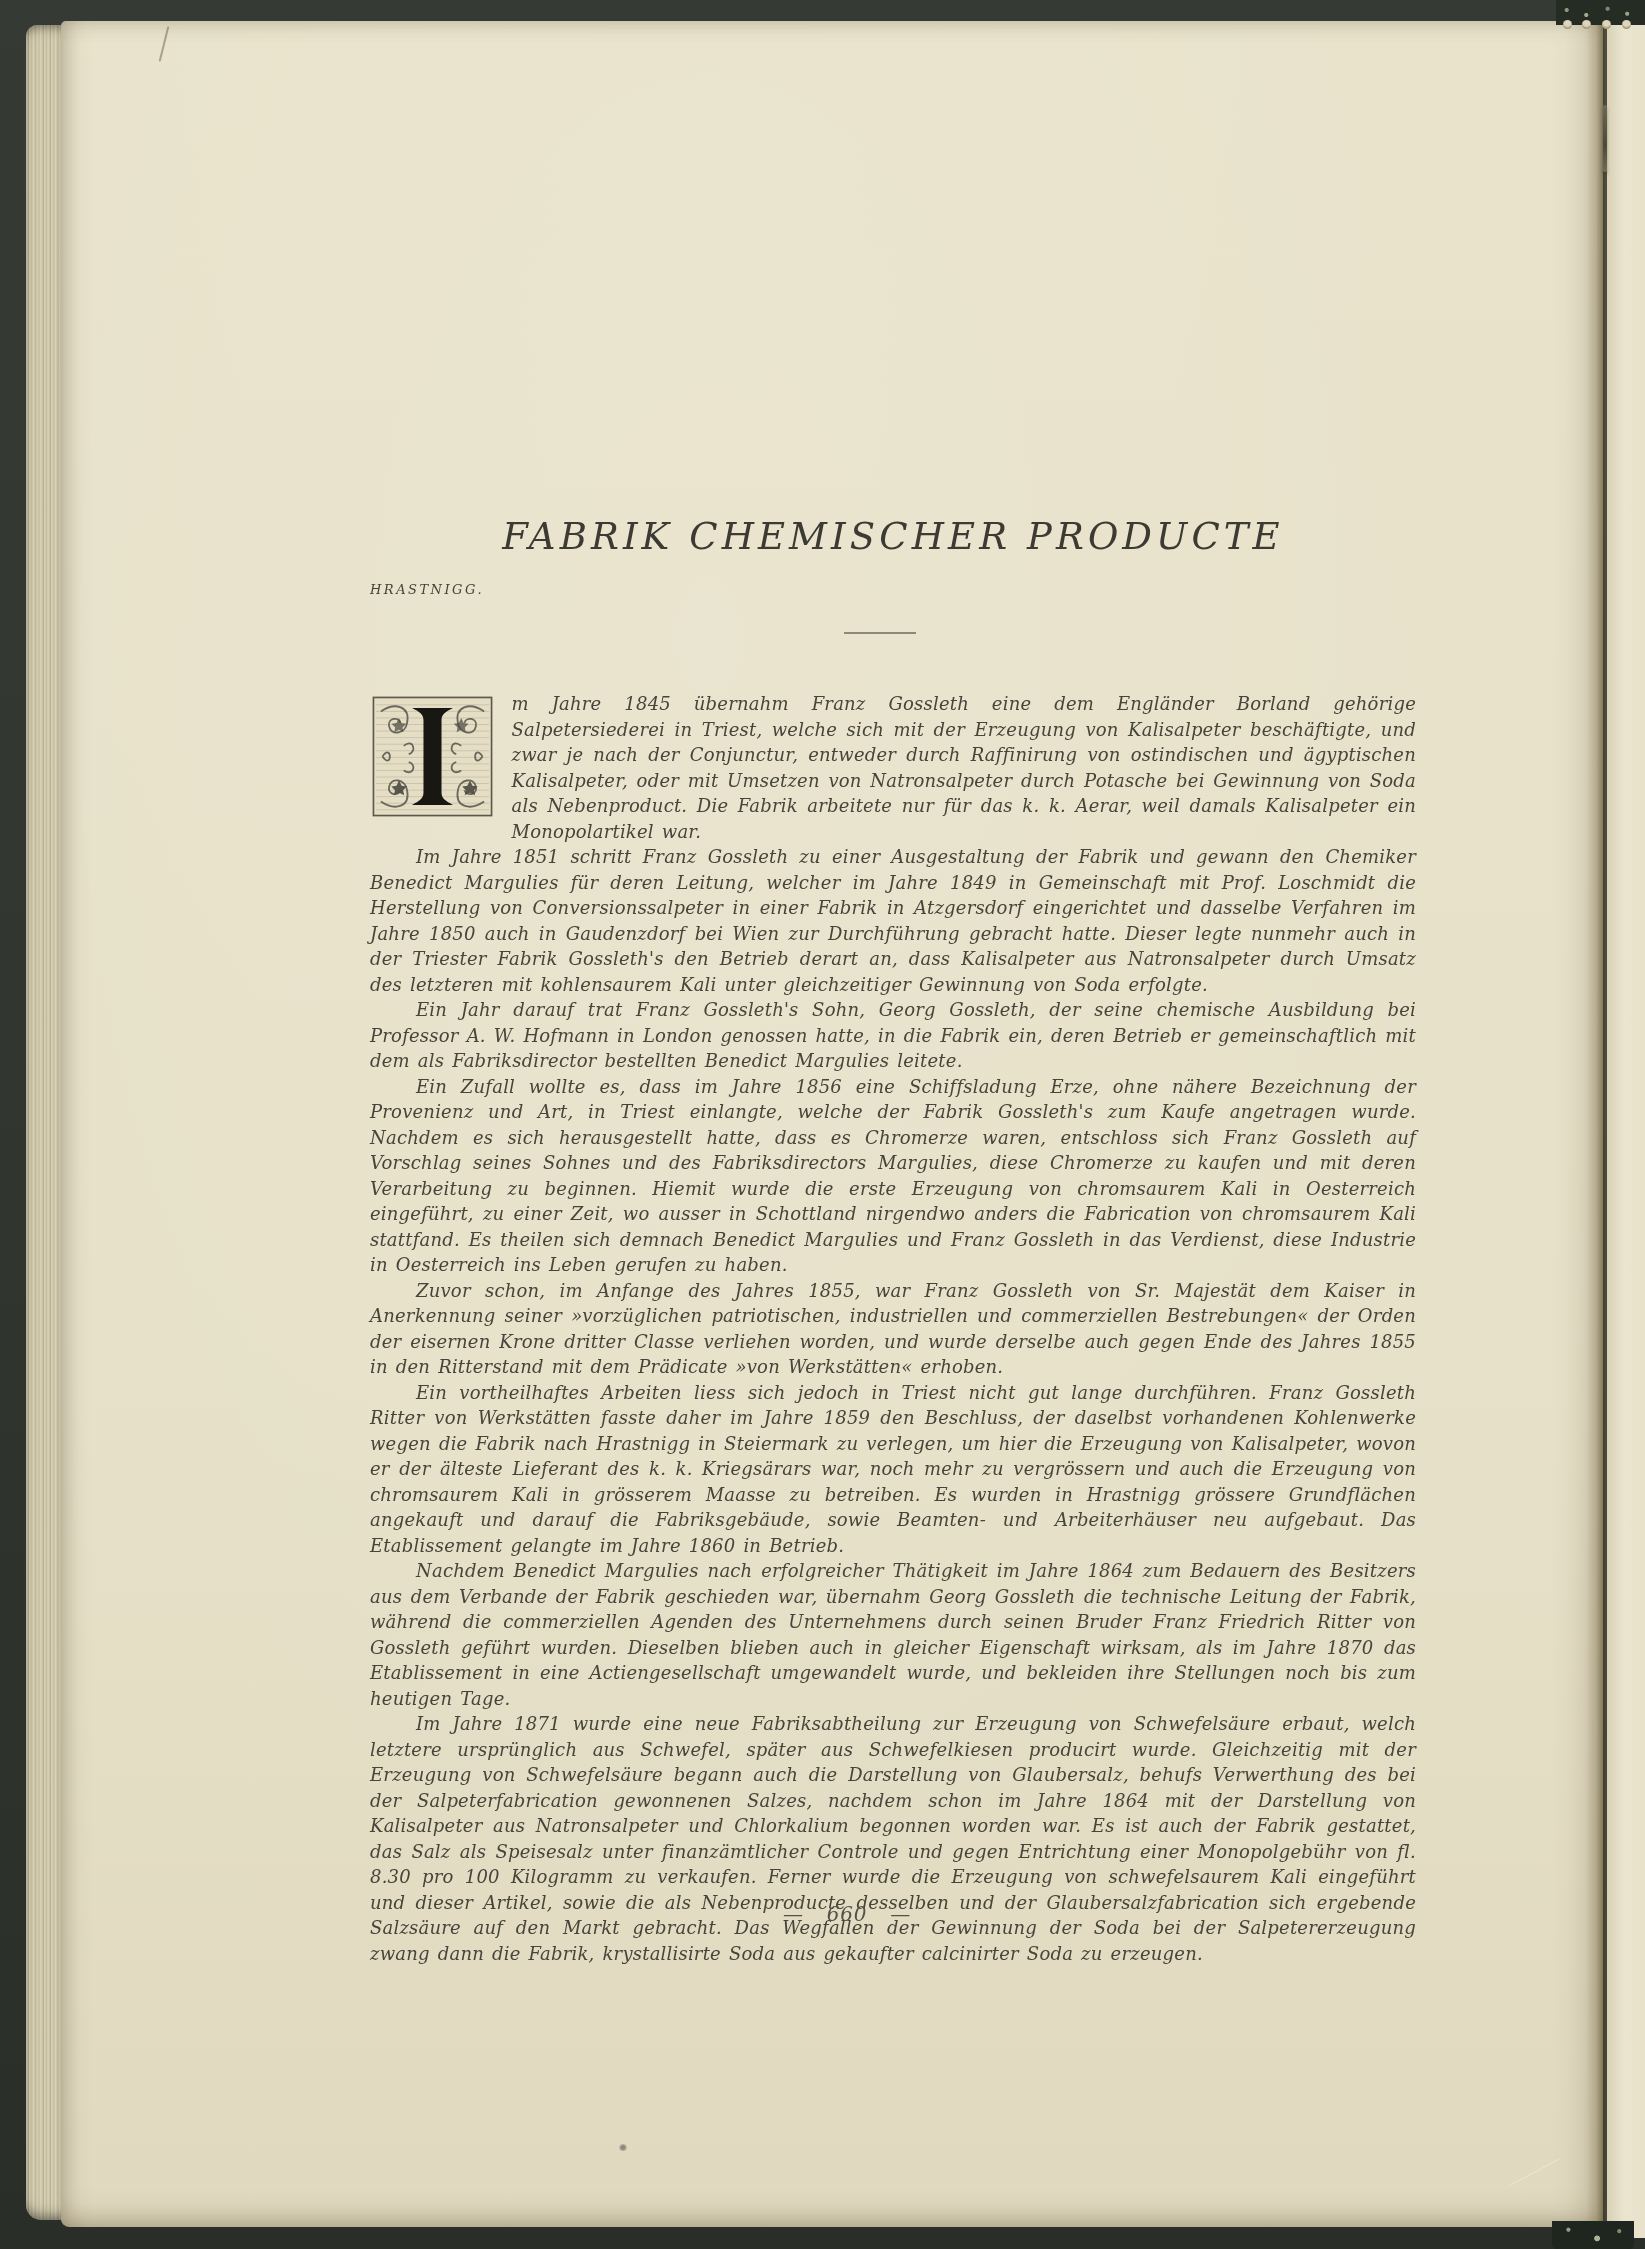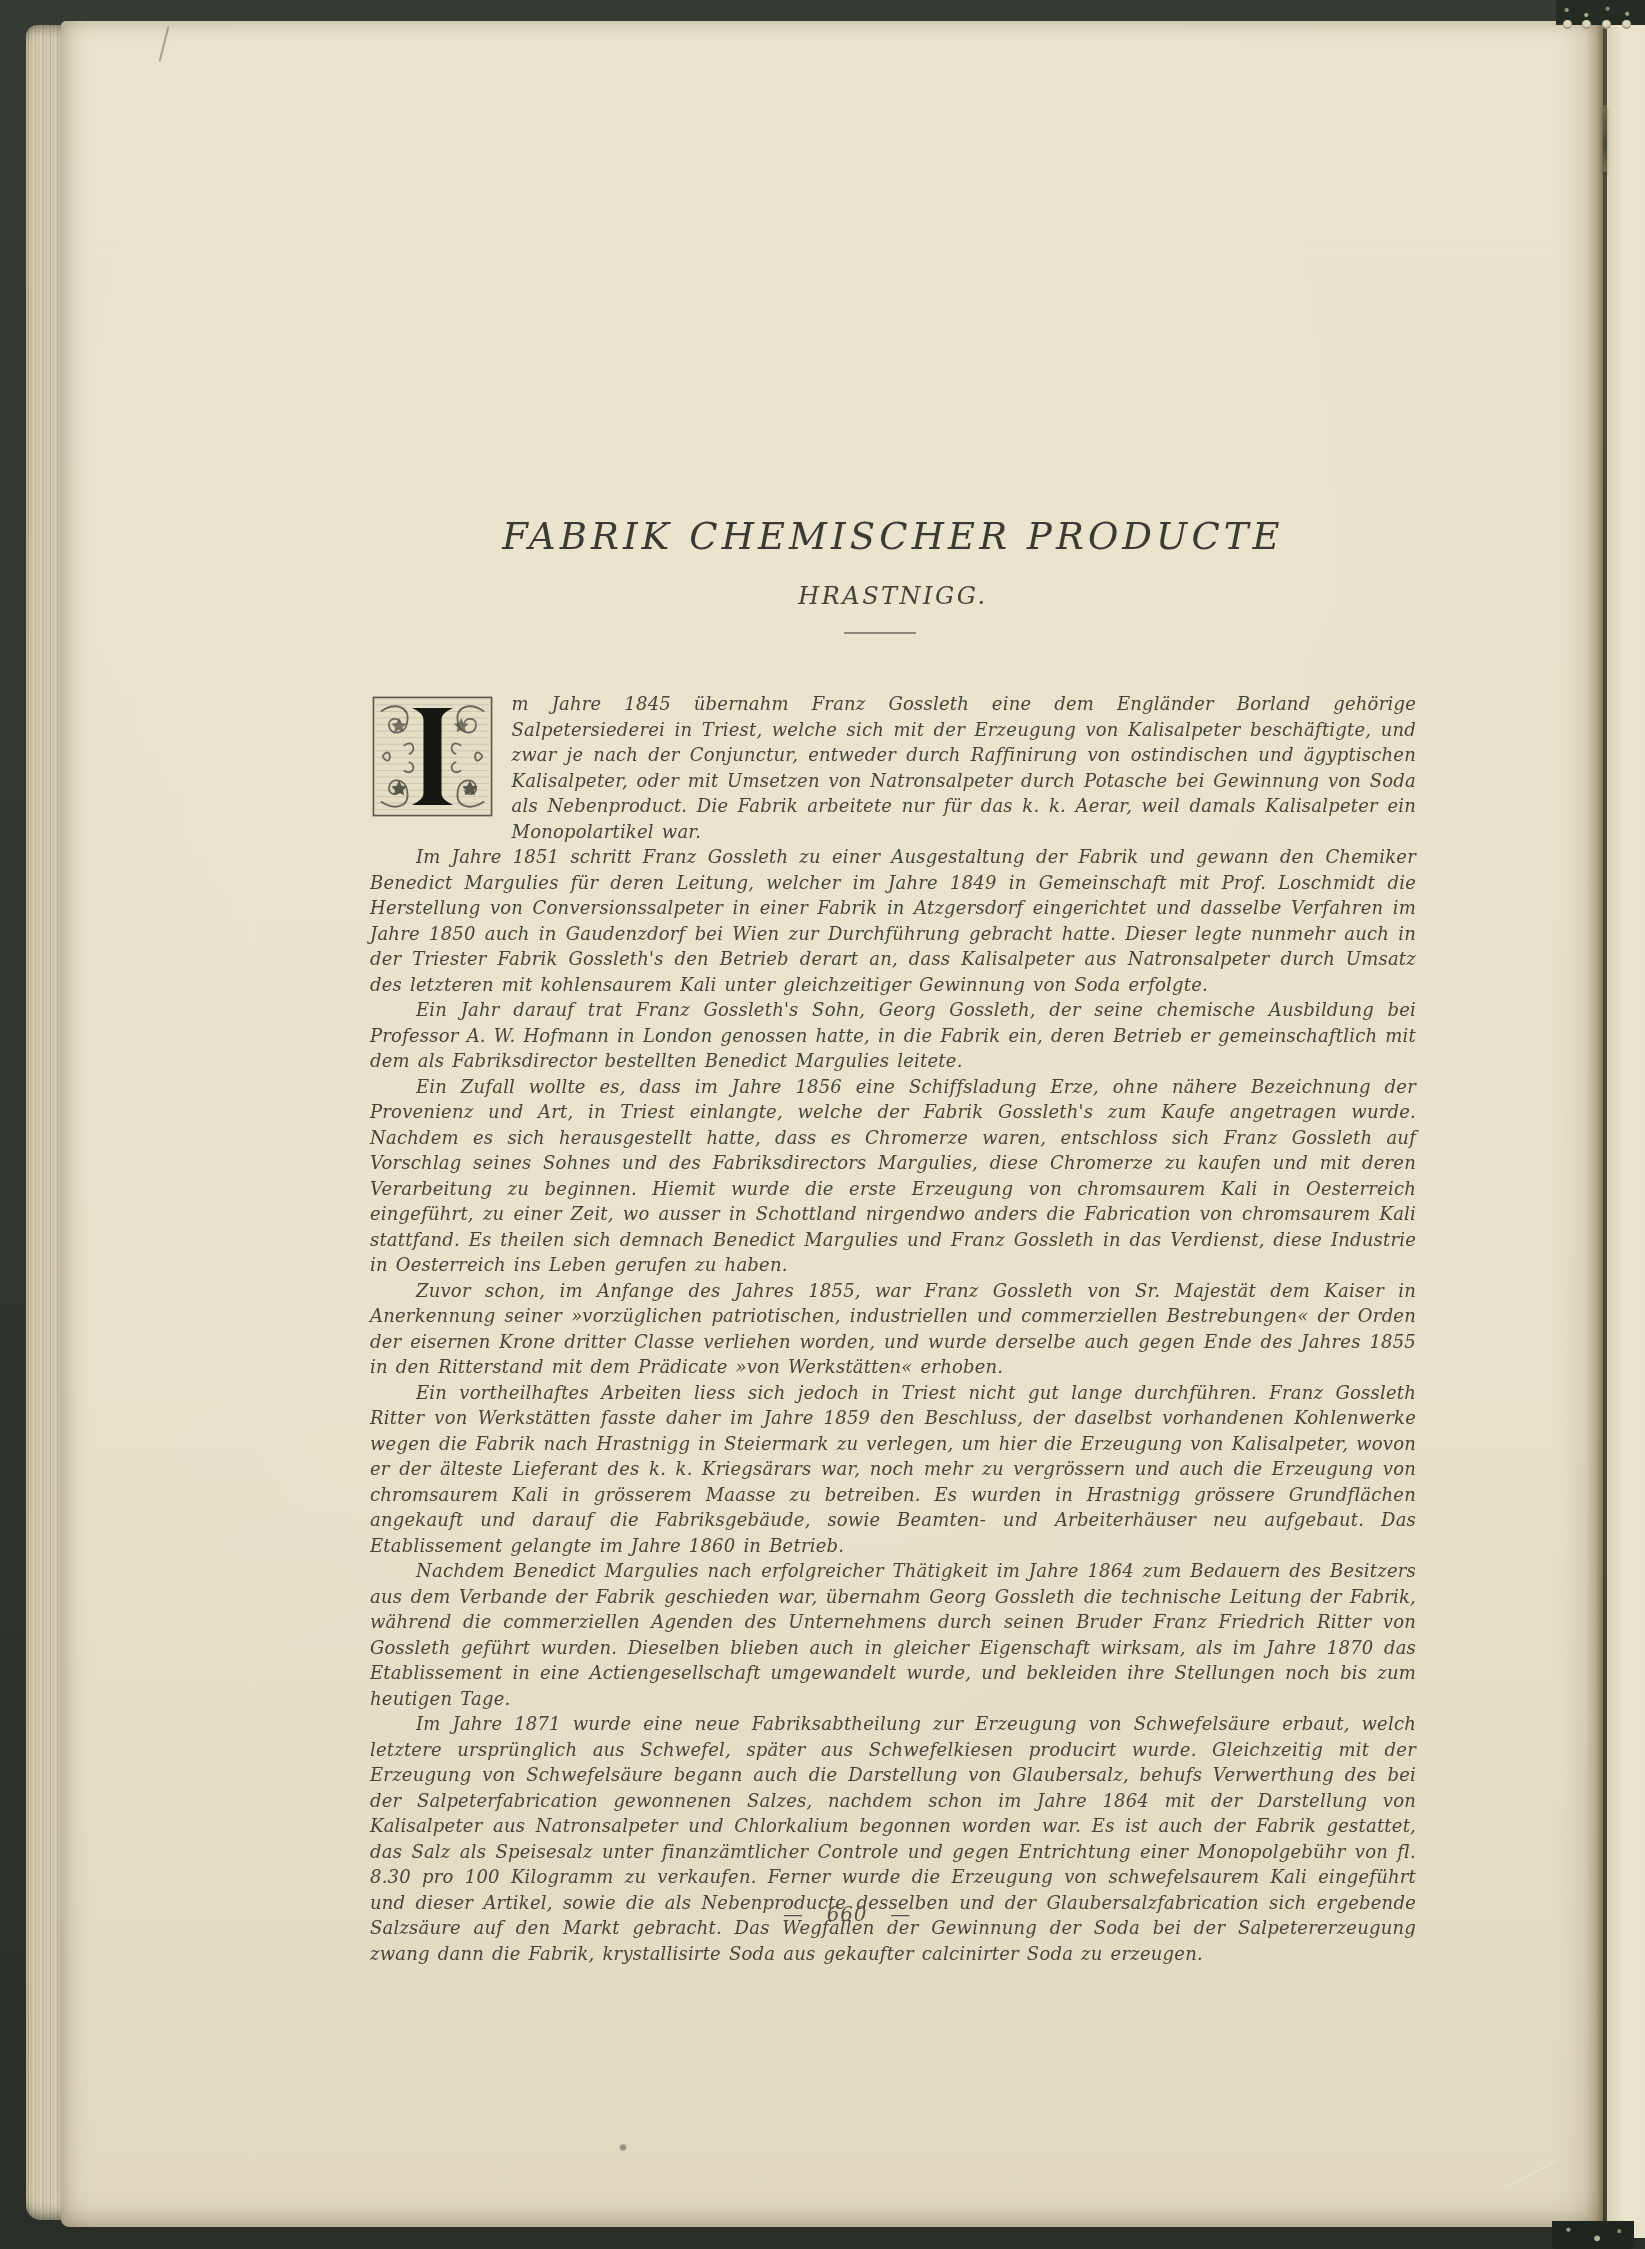--- a/index.html
+++ b/index.html
@@ -77,22 +77,22 @@
     position:absolute;left:1505px;top:2172px;width:58px;height:0.8px;
     background:rgba(255,255,255,.35);transform:rotate(-28deg);
   }
   
   .print{position:absolute;left:16px;top:0;width:1645px;height:1688px;color:#474439;font-style:italic;}
   .title{
     position:absolute;left:354px;top:515px;width:1046px;text-align:center;
     font-size:37px;letter-spacing:4.1px;color:#3c3a33;font-weight:400;white-space:nowrap;
   }
   .subtitle{
-    position:absolute;left:354px;top:582px;width:1046px;text-align:center;
-    font-size:24px;letter-spacing:2.5px;color:#45423a;
+    position:absolute;left:354px;top:582px;width:1046px;text-align:left;
+    font-size:13px;letter-spacing:2.5px;color:#45423a;
   }
   .rule{
     position:absolute;left:828px;top:632px;width:72px;height:1.6px;
     background:#8d887a;
   }
   .body-text{
     position:absolute;left:354px;top:691px;width:1046px;
     font-size:18px;line-height:25.5px;text-align:justify;
     letter-spacing:0.2px;word-spacing:2.1px;color:#47443a;
   }

